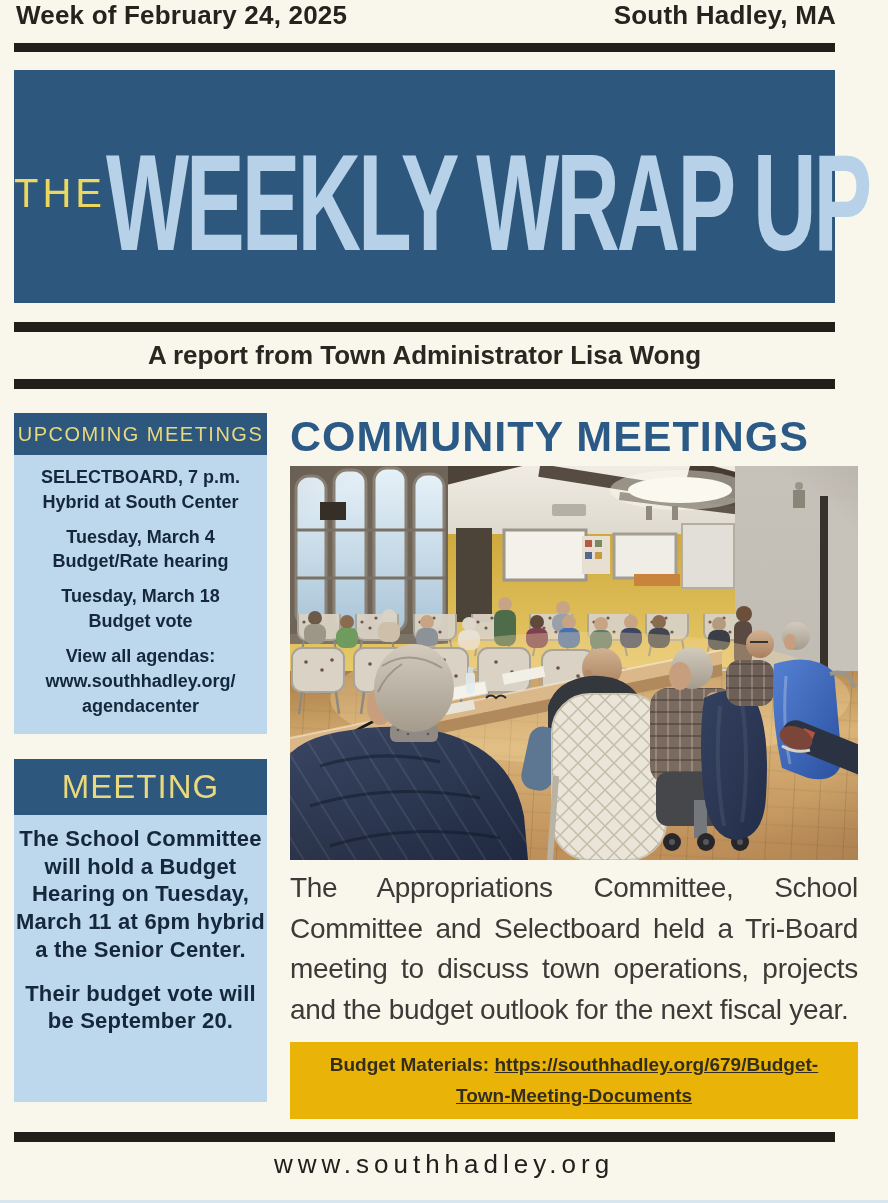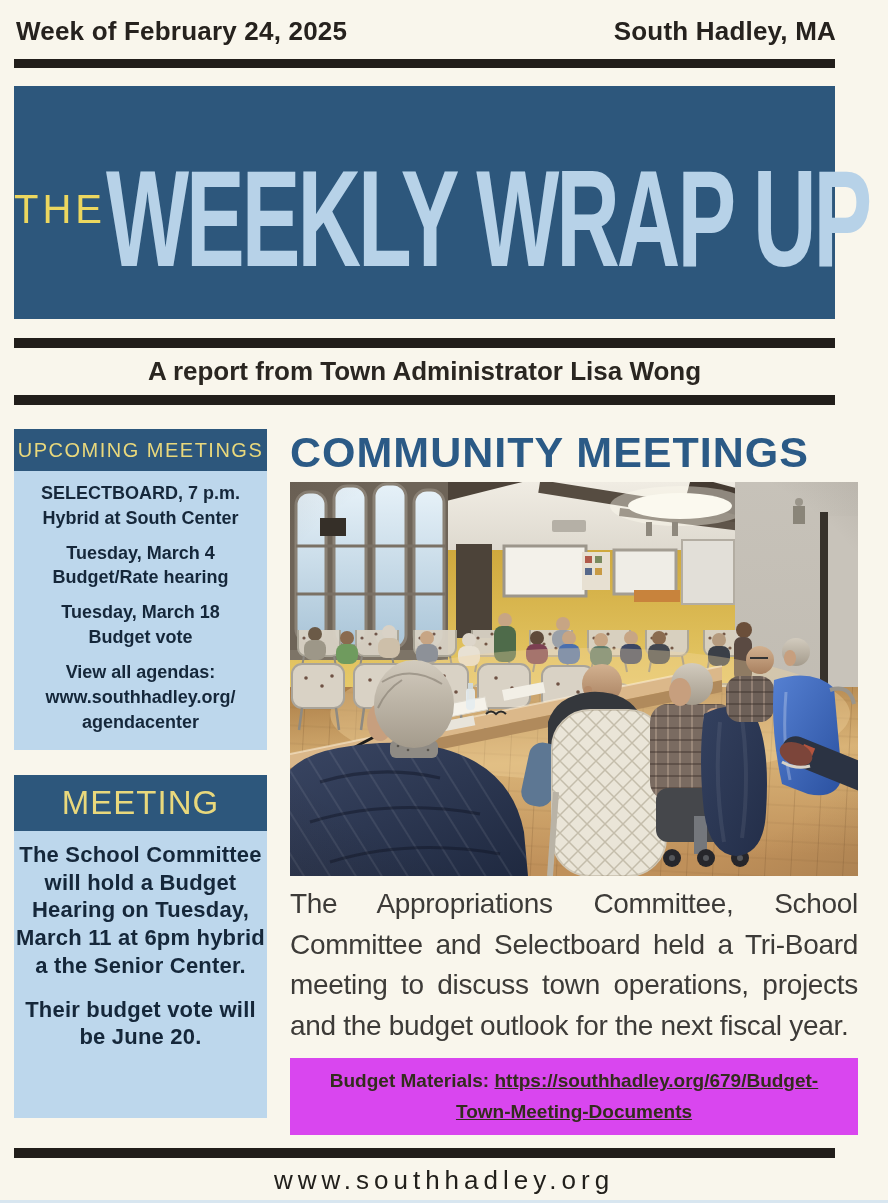--- a/index.html
+++ b/index.html
@@ -1,21 +1,21 @@
 <!DOCTYPE html>
 <html><head>
 <meta charset="utf-8">
 <style>
   * { margin:0; padding:0; box-sizing:border-box; }
   html,body { width:888px; }
   body {
     height:1203px; background:#f9f6ec; position:relative; overflow:hidden;
     font-family:"Liberation Sans", sans-serif; color:#26221e;
   }
-  .masthead { display:flex; justify-content:space-between; padding:16px 52px 0 16px;
+  .masthead { display:flex; justify-content:space-between; padding:0 52px 0 16px;
     font-size:26px; font-weight:700; letter-spacing:.2px; }
   .rule { width:821px; margin-left:14px; background:#221e1a; }
   .rule-a { height:9px; margin-top:12px; }
   .banner { width:821px; margin:18px 0 0 14px; height:233px; background:#2d577c;
     display:flex; flex-direction:row; align-items:center; overflow:visible; }
   .banner-kicker { margin-top:14px; font-size:40px; letter-spacing:4px; color:#ecd75f; font-weight:400; }
   .banner-title { margin-top:32px; font-size:88px; font-weight:700; letter-spacing:-3px;
     color:#b7d2e8; transform:scaleY(1.55); line-height:1; white-space:nowrap; }
   .rule-b { height:10px; margin-top:19px; }
   .byline { width:821px; margin-left:14px; text-align:center; font-size:26px; font-weight:700;
@@ -32,21 +32,21 @@
   .schools .card-head { height:56px; font-size:33px; letter-spacing:1px; }
   .schools .card-body { height:287px; font-size:22px; line-height:1.26; padding:10px 0; letter-spacing:.2px; }
   .schools .card-body p + p { margin-top:16px; }
   .main-col { width:568px; }
   .headline { font-size:43px; font-weight:700; letter-spacing:1px; color:#2b5a86; line-height:1.1;
     height:53px; white-space:nowrap; }
   .photo { width:568px; height:394px; position:relative; background:#c8a06a; overflow:hidden; }
   .photo svg { display:block; width:568px; height:394px; }
   .body-text { margin-top:8px; font-size:28px; line-height:1.45; color:#3d3b38;
     text-align:justify; letter-spacing:-.3px; }
-  .callout { margin-top:12px; background:#d946ef; padding:8px 14px; text-align:center;
+  .callout { margin-top:12px; background:#eab308; padding:8px 14px; text-align:center;
     font-size:19px; font-weight:700; color:#332d1d; line-height:1.6; }
   .callout a { color:#332d1d; text-decoration:underline; }
   .footer-rule { height:10px; margin-top:14px; }
   .footer { line-height:44px; text-align:center; font-size:26px; letter-spacing:5px; color:#22201c; font-weight:400;border-radius:19px; }
   .bottom-edge { position:absolute; left:0; bottom:0; width:100%; height:3px; background:#d8e6f0; }
 </style>
 </head>
 <body>
 
 <header class="masthead">
@@ -87,21 +87,21 @@
           <div>www.southhadley.org/</div>
           <div>agendacenter</div>
         </div>
       </div>
     </section>
 
     <section class="schools">
       <div class="card-head">MEETING</div>
       <div class="card-body">
         <p>The School Committee will hold a Budget Hearing on Tuesday, March 11 at 6pm hybrid a the Senior Center.</p>
-        <p>Their budget vote will be June 20.</p>
+        <p>Their budget vote will be September 20.</p>
       </div>
     </section>
   </aside>
 
   <main class="main-col">
     <h1 class="headline">COMMUNITY MEETINGS</h1>
 
     <div class="photo">
       <svg viewBox="0 0 568 394" role="img" aria-label="Residents seated in the Senior Center meeting room during the Tri-Board meeting">
         <defs>

